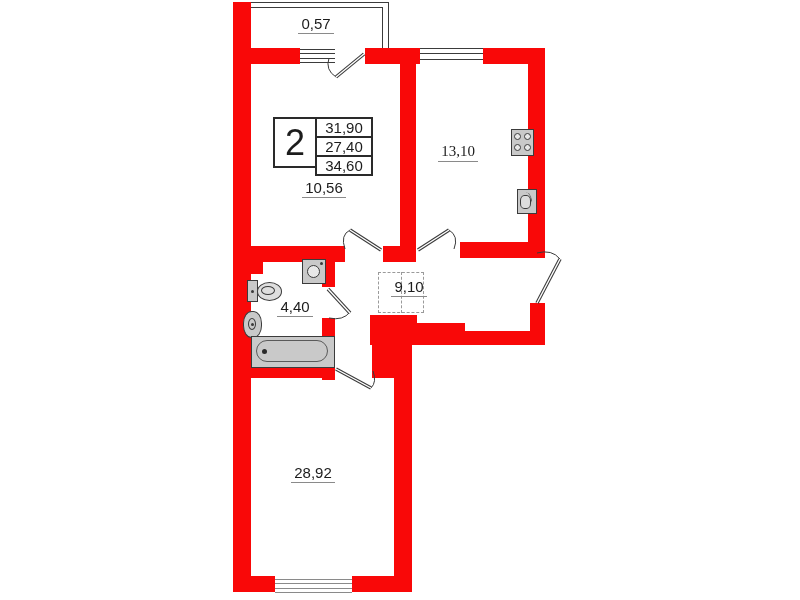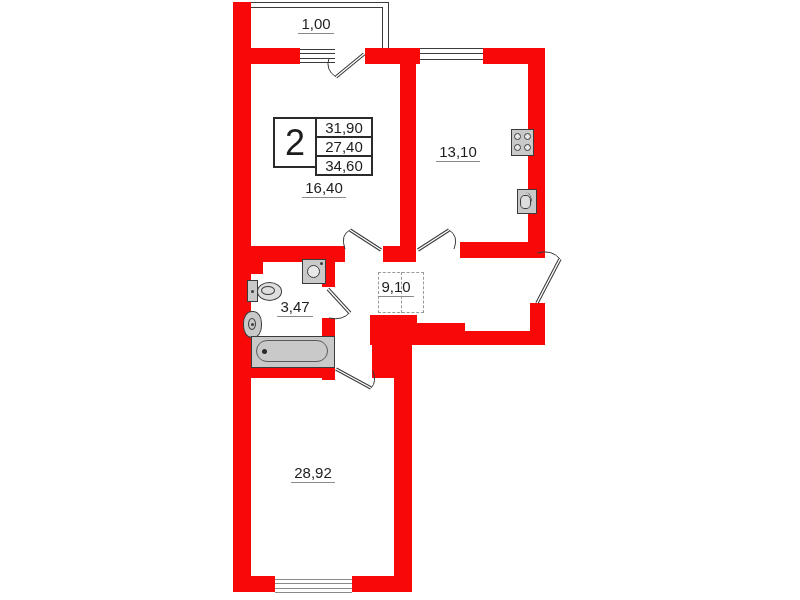--- a/index.html
+++ b/index.html
@@ -142,25 +142,25 @@
   <div class="area-table">
     <div class="at-left">2</div>
     <div class="at-right">
       <div class="at-cell">31,90</div>
       <div class="at-cell">27,40</div>
       <div class="at-cell">34,60</div>
     </div>
   </div>
 
   <div class="rlabel" style="left:290px;top:15px;width:52px;">
-    <span>1,00</span></div>
+    <span>0,57</span></div>
   <div class="rlabel" style="left:294px;top:179px;width:60px;">
-    <span>16,40</span></div>
-  <div class="rlabel" style="left:428px;top:143px;width:60px;">
+    <span>10,56</span></div>
+  <div class="rlabel" style="left:428px;top:143px;width:60px;font-family:Liberation Serif, serif;">
     <span>13,10</span></div>
   <div class="rlabel" style="left:271px;top:298px;width:48px;">
-    <span>3,47</span></div>
-  <div class="rlabel" style="left:372px;top:278px;width:48px;">
+    <span>4,40</span></div>
+  <div class="rlabel" style="left:385px;top:278px;width:48px;">
     <span>9,10</span></div>
   <div class="rlabel" style="left:283px;top:464px;width:60px;">
     <span>28,92</span></div>
 
 </div>
 
 </body></html>

